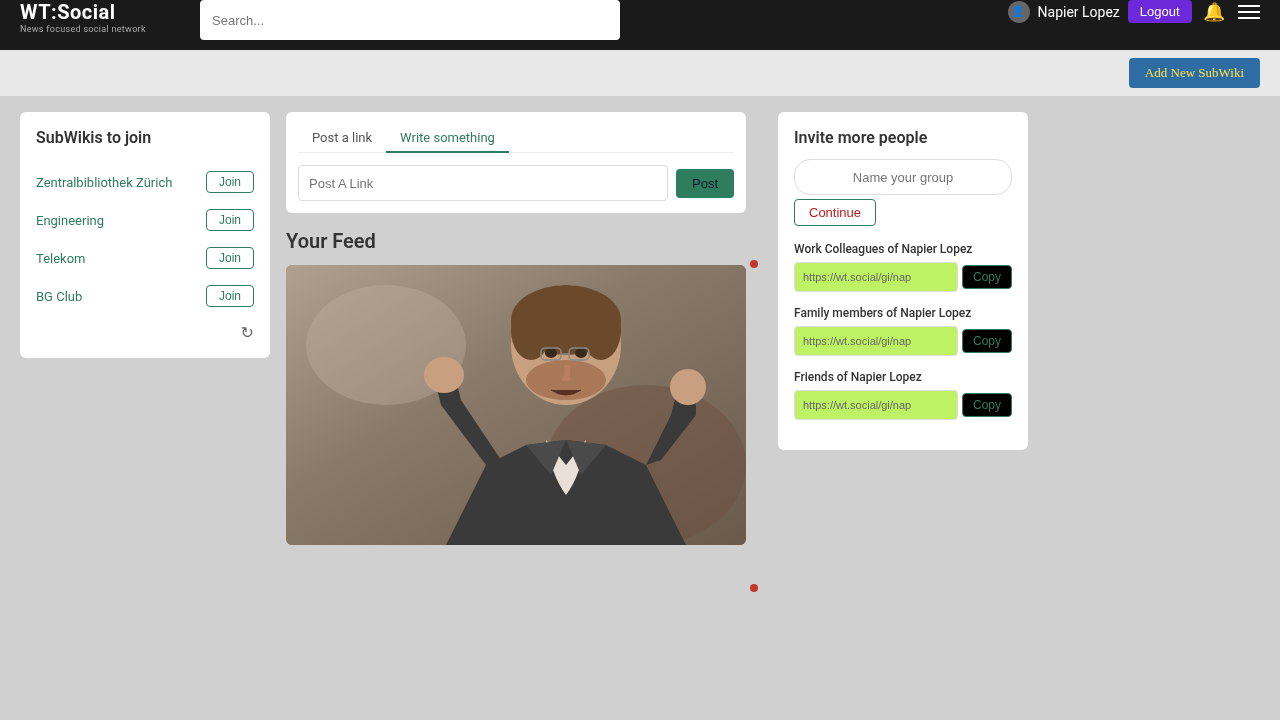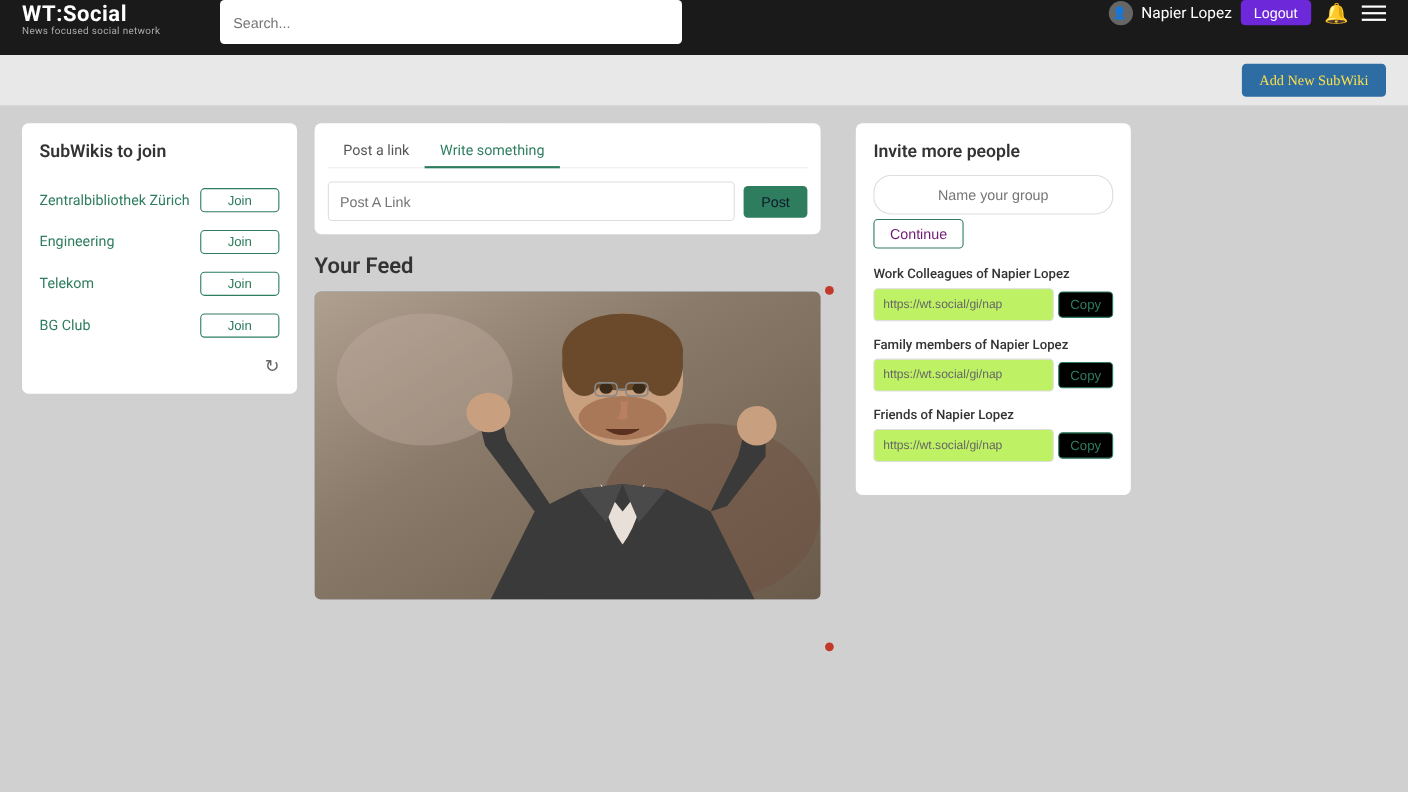--- a/index.html
+++ b/index.html
@@ -156,21 +156,21 @@
     .subwiki-name {
       color: #2e7d5e;
       font-size: 13px;
       cursor: pointer;
     }
     .join-btn {
       background: white;
       color: #2e7d5e;
       border: 1px solid #2e7d5e;
       border-radius: 4px;
-      padding: 3px 24px;
+      padding: 3px 12px;
       font-size: 12px;
       cursor: pointer;
     }
     .refresh-icon {
       display: flex;
       justify-content: flex-end;
       margin-top: 8px;
       color: #666;
       font-size: 16px;
       cursor: pointer;
@@ -278,21 +278,21 @@
       border-radius: 16px;
       padding: 0 10px;
       font-size: 13px;
       outline: none;
       margin-bottom: 4px;
       color: #333;
       text-align: center;
     }
     .continue-btn {
       background: white;
-      color: #701a75;
+      color: #b91c1c;
       border: 1px solid #2e7d5e;
       border-radius: 4px;
       padding: 5px 14px;
       font-size: 13px;
       cursor: pointer;
       margin-bottom: 16px;
       display: block;
     }
     .invite-group {
       margin-bottom: 14px;

